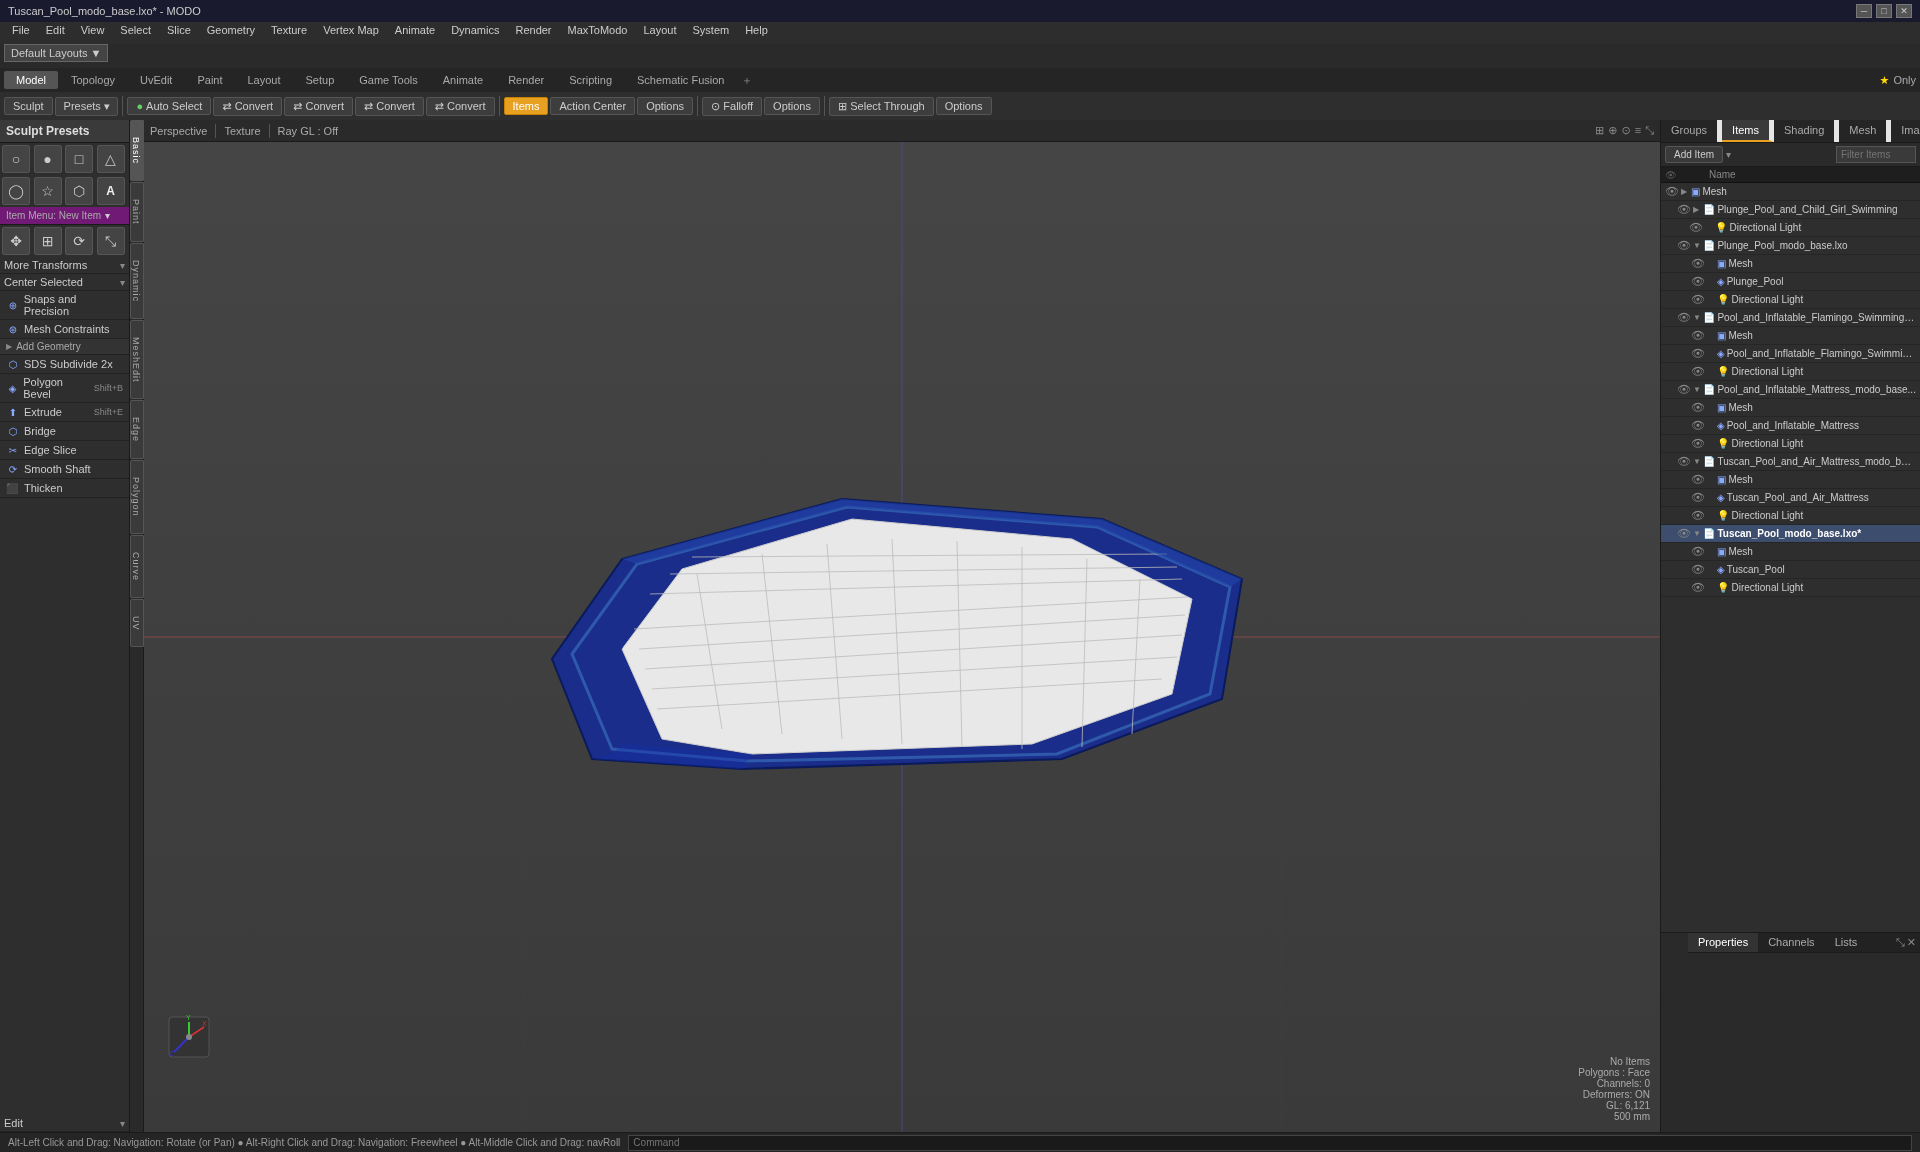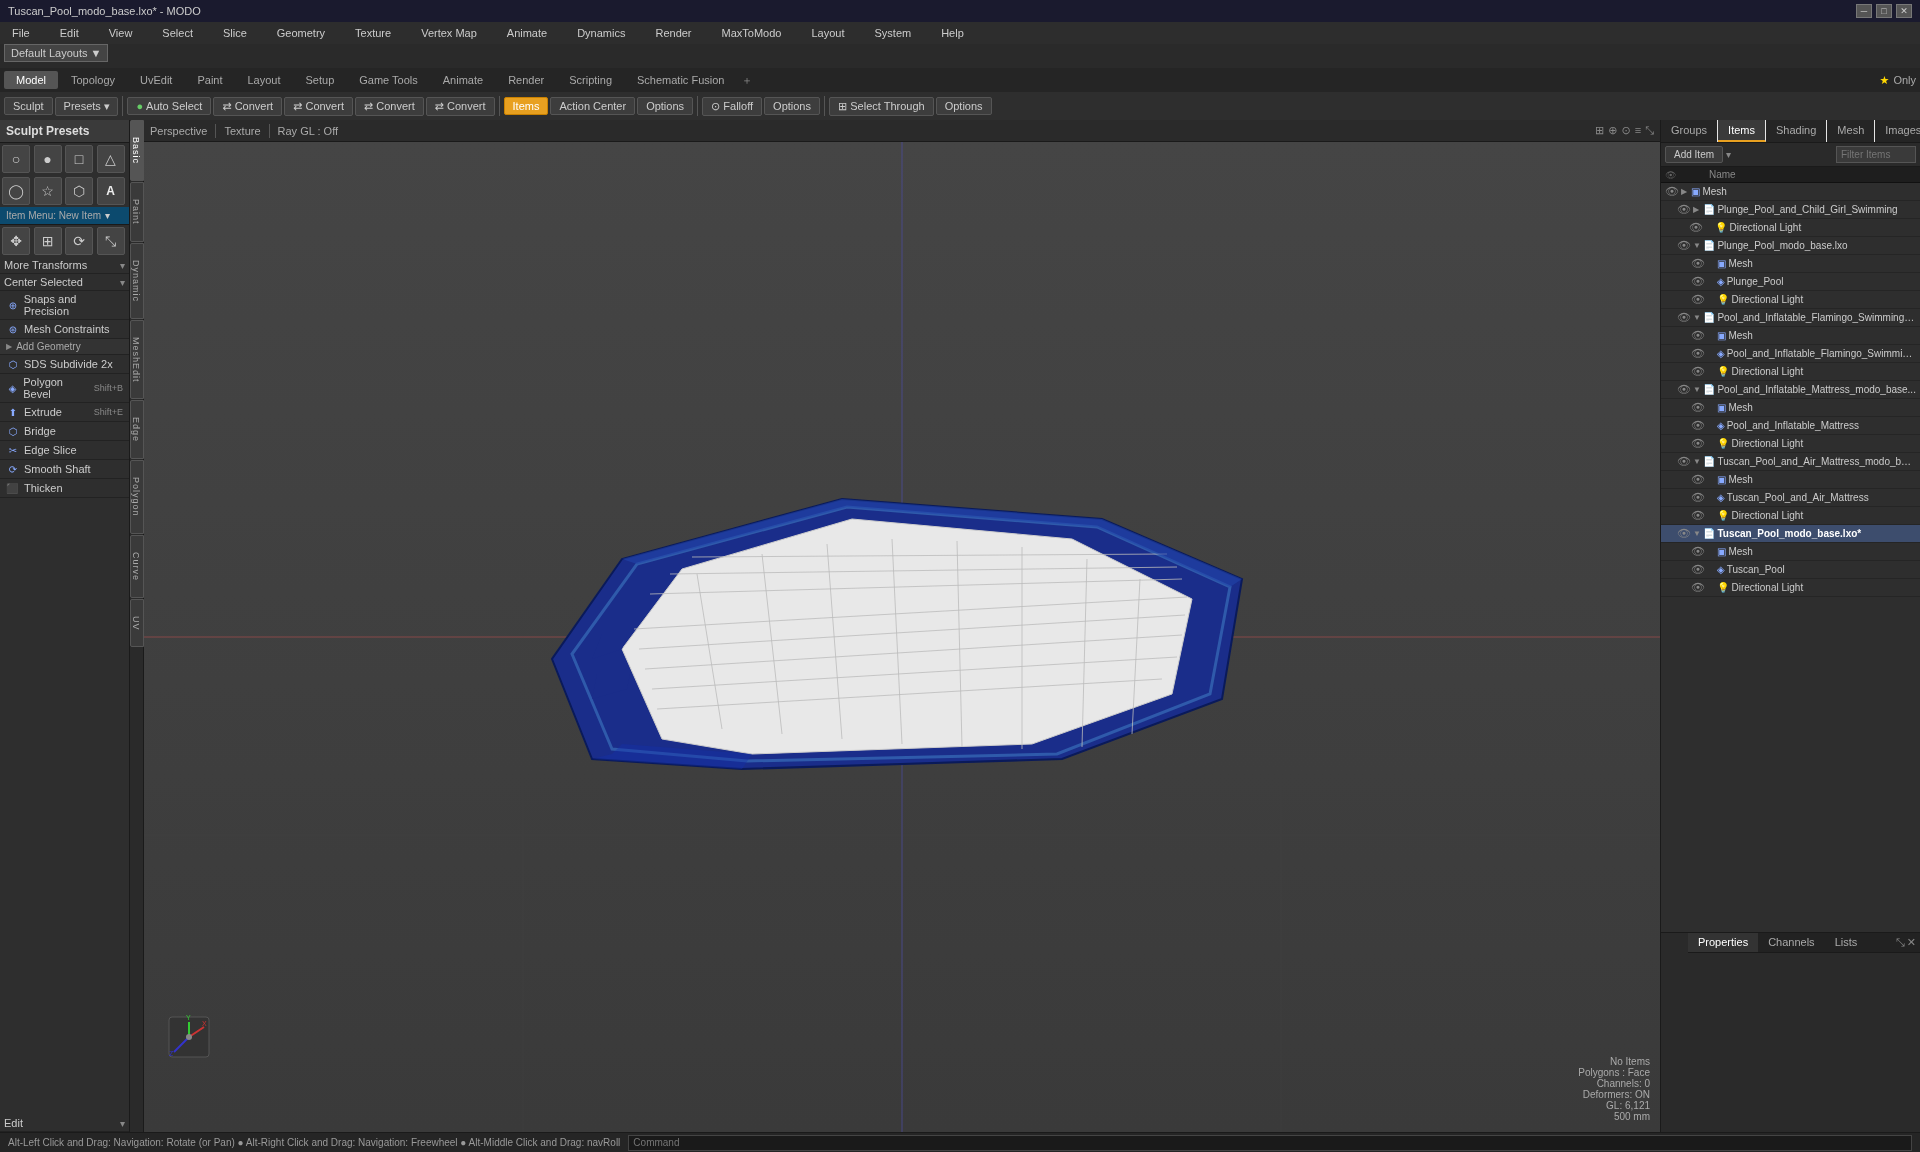--- a/index.html
+++ b/index.html
@@ -10,21 +10,21 @@
       width: 100%; height: 22px; background: #1a1a2e;
       display: flex; align-items: center; justify-content: space-between;
       padding: 0 8px;
     }
     #titlebar .win-controls { display: flex; gap: 4px; }
     #titlebar .win-btn { width: 16px; height: 14px; background: #555; border: 1px solid #777; font-size: 9px; color: #ccc; cursor: pointer; display: flex; align-items: center; justify-content: center; }
 
     
     #menubar {
       width: 100%; height: 22px; background: #2d2d2d;
-      display: flex; align-items: center; padding: 8px 4px; gap: 14px;
+      display: flex; align-items: flex-start; padding: 0 4px; gap: 0;
     }
     .menu-item { padding: 2px 8px; color: #ccc; font-size: 11px; cursor: pointer; border-radius: 2px; }
 
     
     #layoutbar {
       width: 100%; height: 24px; background: #2a2a2a;
       display: flex; align-items: flex-start; padding: 0 4px; gap: 2px;
     }
     .layout-dropdown { background: #444; border: 1px solid #666; color: #ccc; padding: 2px 6px; font-size: 11px; cursor: pointer; }
 
@@ -63,21 +63,21 @@
       display: flex; align-items: center; justify-content: space-between;
       border-bottom: 1px solid #1a1a1a;
     }
 
     .tool-icon-grid {
       display: grid; grid-template-columns: repeat(4, 1fr); gap: 1px; padding: 2px; background: #2e2e2e;
     }
     .tool-icon { width: 28px; height: 28px; background: #444; border: 1px solid #555; display: flex; align-items: center; justify-content: center; cursor: pointer; font-size: 14px; color: #ccc; border-radius: 2px; }
 
     .item-menu-row {
-      display: flex; align-items: center; padding: 3px 6px; background: #0c4a6e;
+      display: flex; align-items: center; padding: 3px 6px; background: #701a75;
       border-bottom: 1px solid #1a1a1a; gap: 4px;
     }
 
     .section-label {
       padding: 2px 6px; font-size: 10px; color: #aaa; background: #333;
       border-bottom: 1px solid #222; display: flex; align-items: center; gap: 4px; cursor: pointer;
     }
     .section-arrow { font-size: 8px; color: #888; }
 
     .dropdown-row {
@@ -125,21 +125,21 @@
 
     
     #right-panel {
       width: 260px; background: #2e2e2e; border-left: 1px solid #1a1a1a;
       display: flex; flex-direction: column;
     }
 
     .right-panel-tabs {
       display: flex; background: #252525; border-bottom: 1px solid #1a1a1a;
     }
-    .rp-tab { padding: 4px 10px; font-size: 11px; color: #aaa; cursor: pointer; border-right: 1px solid #e5e5e5; }
+    .rp-tab { padding: 4px 10px; font-size: 11px; color: #aaa; cursor: pointer; border-right: 5px solid #e5e5e5; }
     .rp-tab.active { background: #3a3a3a; color: #fff; border-bottom: 2px solid #e8a020; }
 
     .rp-toolbar {
       display: flex; align-items: center; padding: 3px 4px; gap: 14px;
       background: #2a2a2a; border-bottom: 1px solid #1a1a1a;
     }
     .rp-btn { padding: 2px 8px; background: #3a3a3a; border: 1px solid #555; color: #ccc; font-size: 10px; cursor: pointer; border-radius: 2px; }
     .rp-spacer { flex: 1; }
     .rp-filter { background: #3a3a3a; border: 1px solid #555; color: #ccc; font-size: 10px; padding: 2px 4px; width: 80px; }
 

